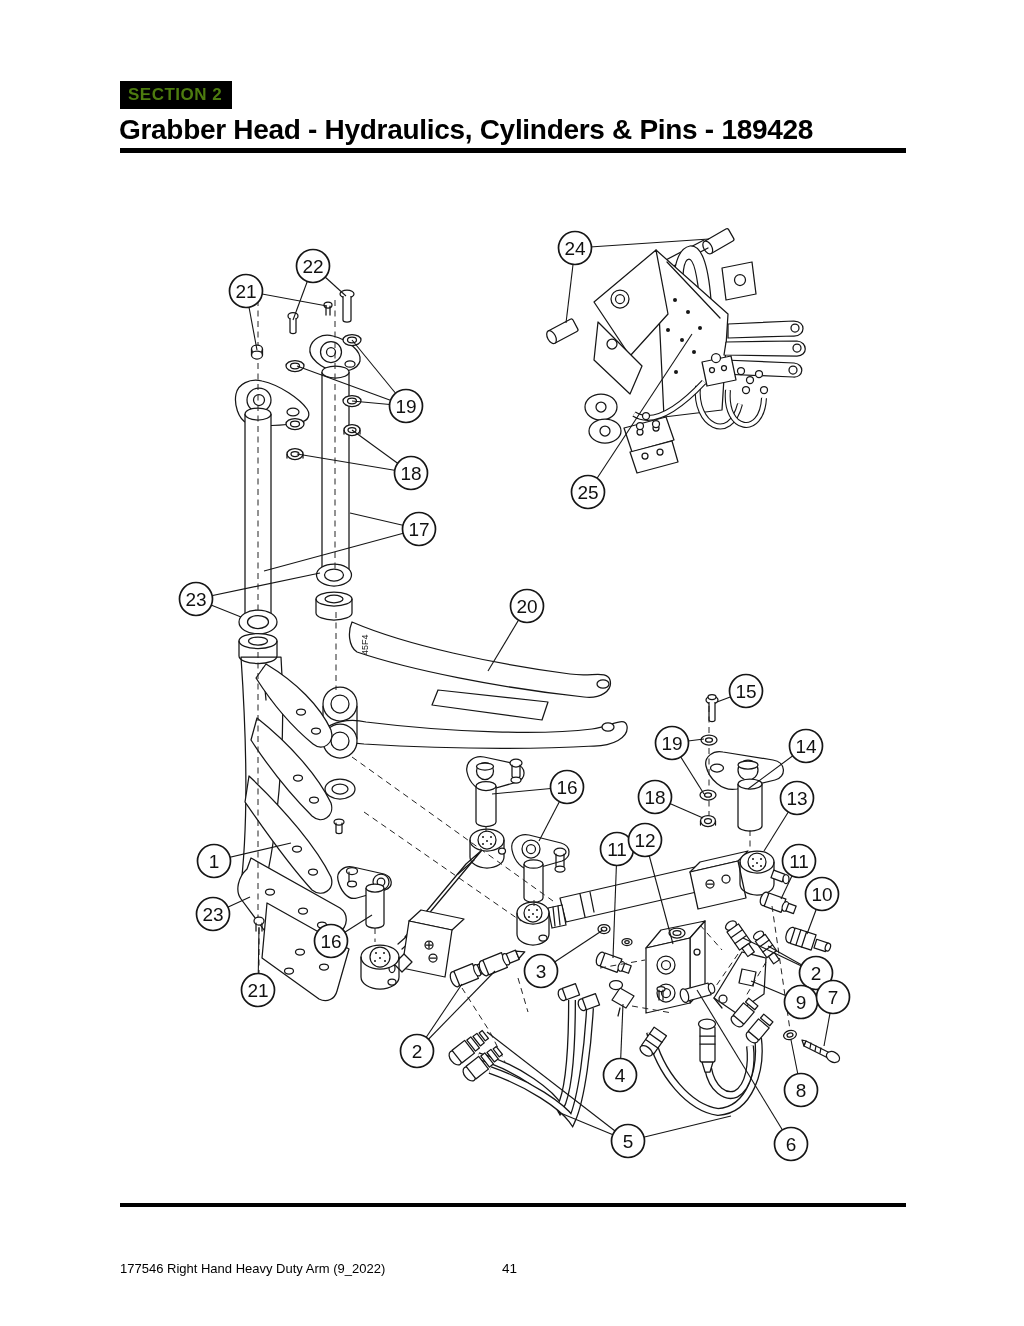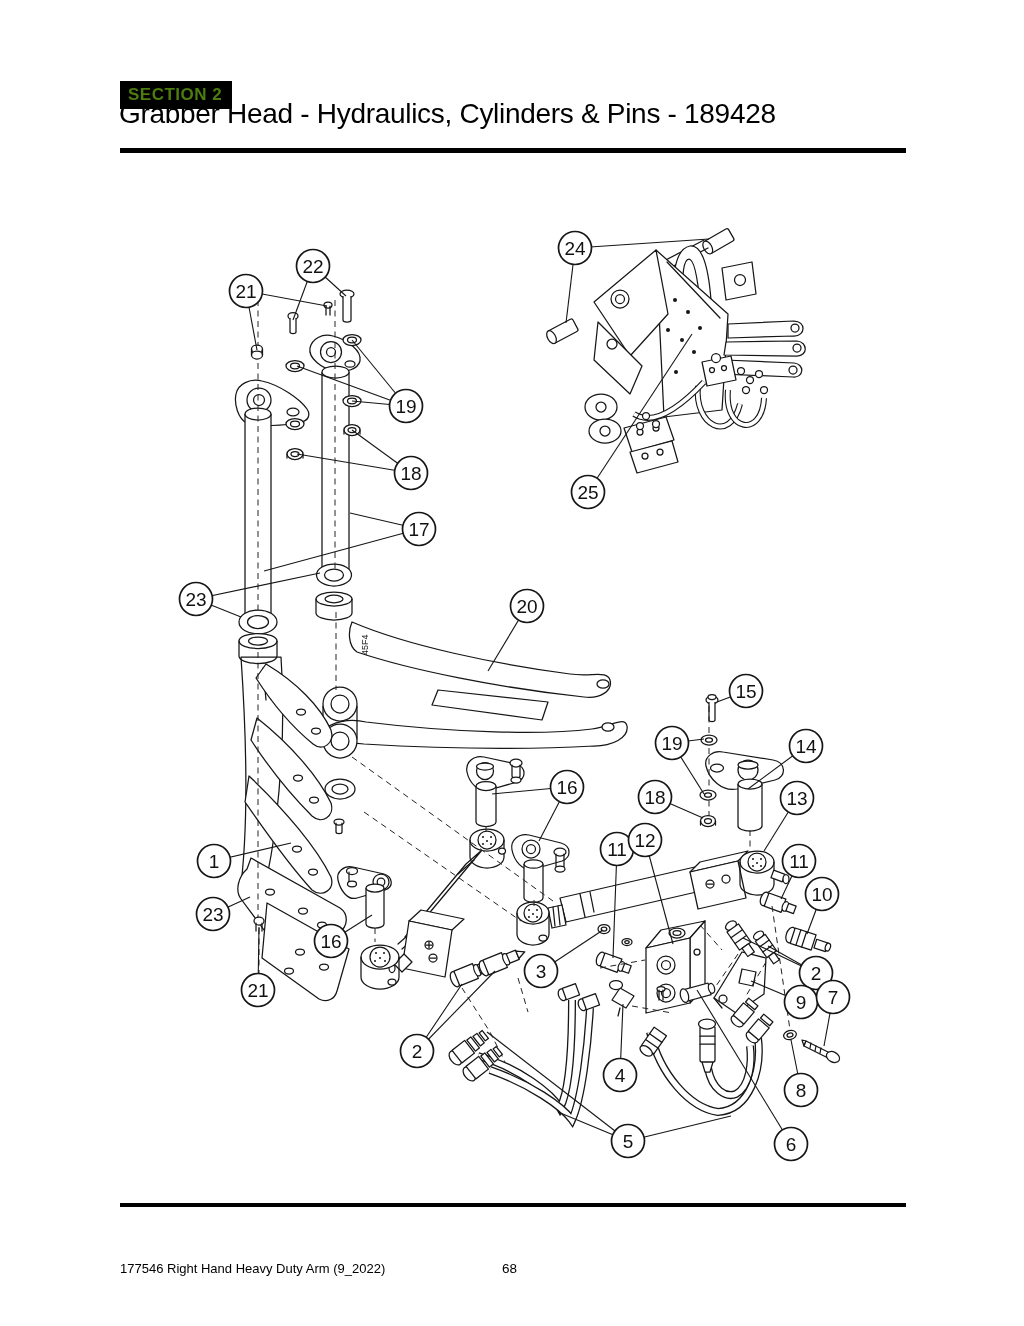--- a/index.html
+++ b/index.html
@@ -1,18 +1,18 @@
 <!DOCTYPE html>
 <html><head>
 <meta charset="utf-8">
 <style>
   html,body{margin:0;padding:0;background:#fff;}
   body{width:1024px;height:1326px;position:relative;font-family:"Liberation Sans",sans-serif;color:#000;overflow:hidden;}
   .section-badge{position:absolute;left:120px;top:81px;background:#000;color:#4d7c0f;font-weight:bold;font-size:17px;line-height:1;padding:5px 10px 6px 8px;letter-spacing:.5px;}
-  .page-title{position:absolute;left:119px;top:98px;font-size:28px;font-weight:normal;letter-spacing:-.3px;white-space:nowrap;}
+  .page-title{position:absolute;left:119px;top:114px;font-size:28px;font-weight:bold;letter-spacing:-.3px;white-space:nowrap;}
   .rule-top{position:absolute;left:120px;top:148px;width:786px;height:5px;background:#000;}
   .rule-bottom{position:absolute;left:120px;top:1203px;width:786px;height:4px;background:#000;}
   .footer-left{position:absolute;left:120px;top:1261px;font-size:13px;}
   .footer-page{position:absolute;left:502px;top:1261px;font-size:13.5px;}
   svg#diagram{position:absolute;left:0;top:0;}
   .ln{fill:none;stroke:#161616;stroke-width:1.25;stroke-linejoin:round;stroke-linecap:round;}
   .wh{fill:#fff;stroke:#161616;stroke-width:1.25;stroke-linejoin:round;}
   .dash{fill:none;stroke:#242424;stroke-width:1;stroke-dasharray:6 4.5;}
   .dot{fill:#161616;stroke:none;}
   .hoseO{fill:none;stroke:#161616;stroke-width:8;}
@@ -632,13 +632,13 @@
     </g>
     <g>
       <line x1="791" y1="1144" x2="697" y2="990" class="leader"></line>
       <circle cx="791" cy="1144" r="16.5" class="balloon"></circle>
       <text x="791" y="1150.5" class="balloon-num">6</text>
     </g>
   </svg>
 
 <div class="rule-bottom"></div>
 <div class="footer-left">177546 Right Hand Heavy Duty Arm (9_2022)</div>
-<div class="footer-page">68</div>
+<div class="footer-page">41</div>
 
 </body></html>

